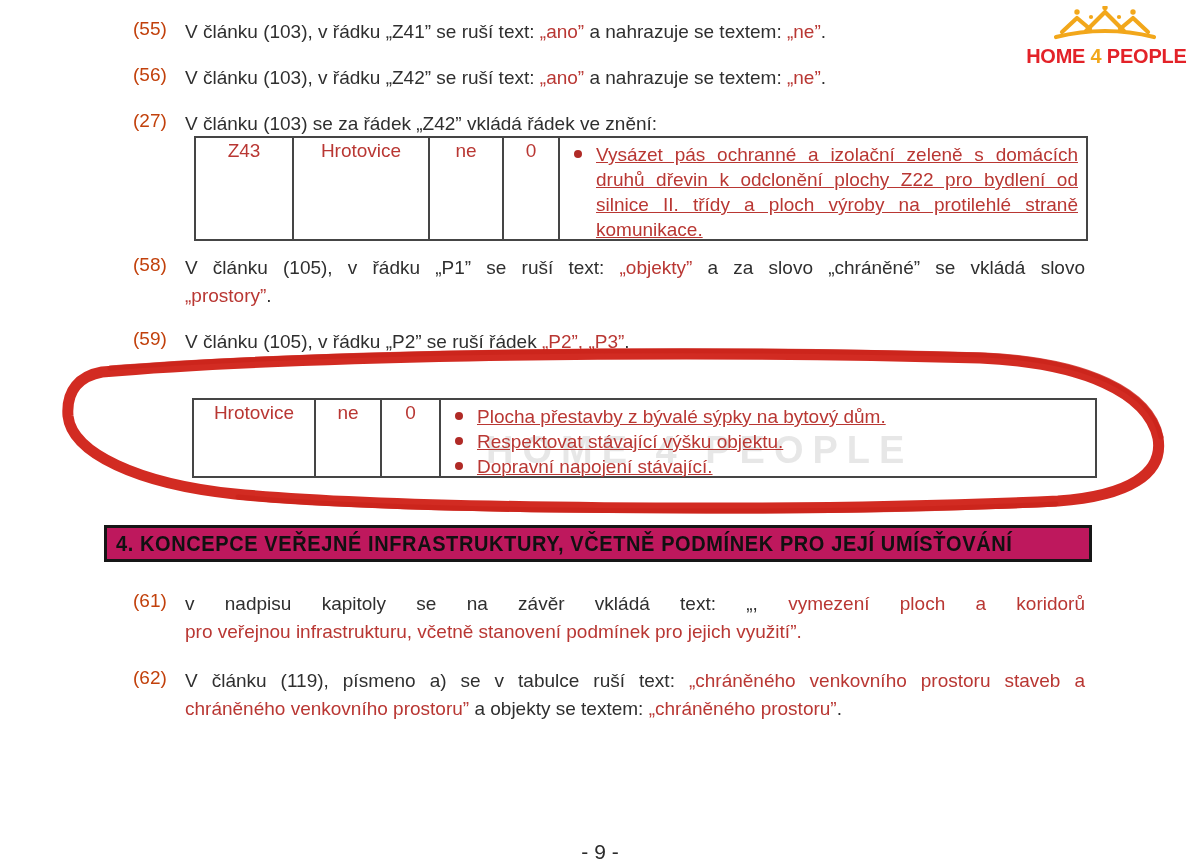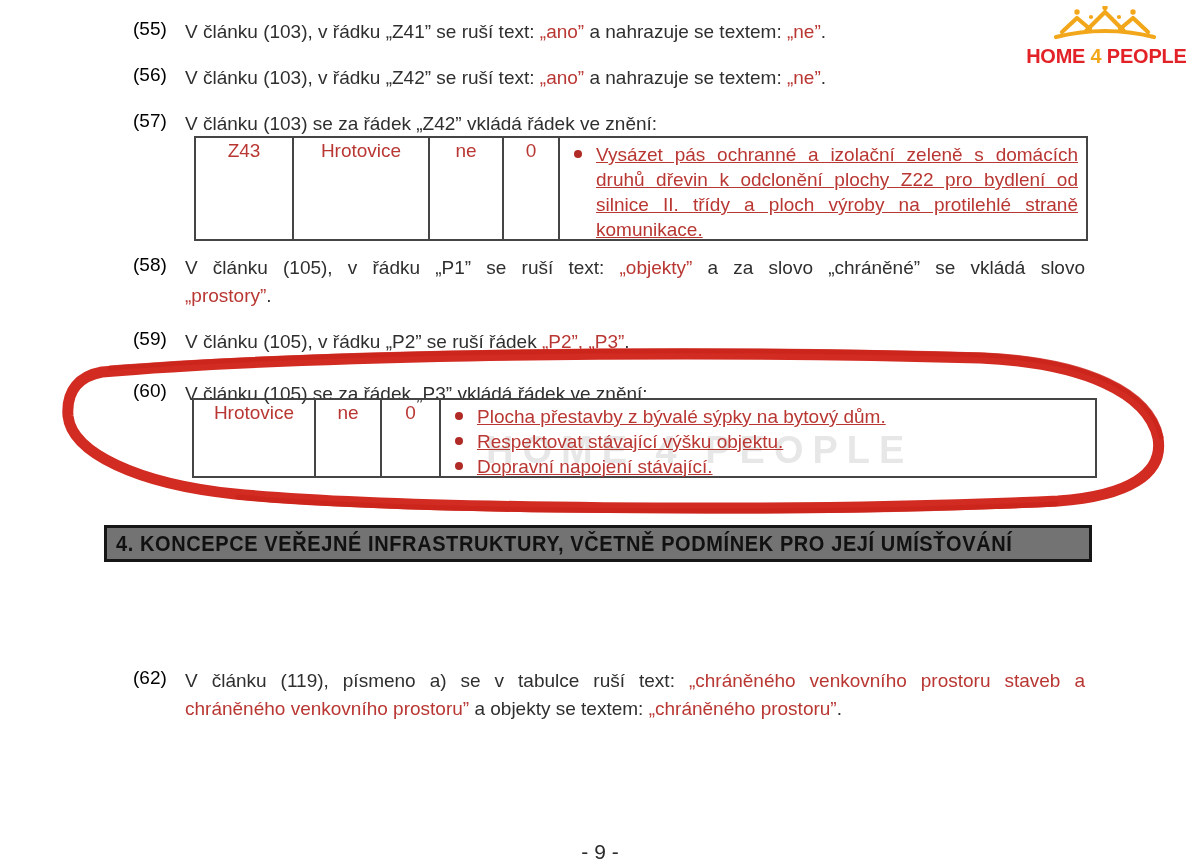--- a/index.html
+++ b/index.html
@@ -4,21 +4,21 @@
 <style>
   html,body{margin:0;padding:0;}
   body{background:#e9e9e9;}
   #page{
     position:relative; width:1200px; height:859px; overflow:hidden;
     background:#ffffff; font-family:"Liberation Sans", sans-serif;
     color:#2f2f2f;
   }
   
   .para{position:absolute; left:133px; width:952px; font-size:19px;}
-  .pnum{position:absolute; left:0; top:0; color:#000000;}
+  .pnum{position:absolute; left:0; top:0; color:#c2410c;}
   .ptext{margin-left:52px; line-height:28px;}
   .pline{line-height:28px;}
   .jl{text-align:justify; text-align-last:justify;}
   .red{color:#b93733;}
   .blk{color:#2f2f2f;}
   
   .dtable{
     position:absolute; box-sizing:border-box; border:2px solid #454545;
     display:flex; align-items:stretch; background:transparent; z-index:2;
   }
@@ -27,21 +27,21 @@
   .tc:last-child{border-right:none; text-align:left;}
   .bullets{padding:2px 8px 0 10px;text-decoration:underline;}
   .brow{display:flex;}
   .dot{width:8px; height:8px; border-radius:50%; background:#b02a26; flex:0 0 8px;
        margin:8px 14px 0 4px;}
   .btext{flex:1; font-size:19px; line-height:25px; color:#b93733;}
   .bline{line-height:25px;}
   
   .secbox{
     position:absolute; left:104px; top:525px; width:988px; height:37px;
-    box-sizing:border-box; border:3px solid #161616; background:#737373;
+    box-sizing:border-box; border:3px solid #161616; background:#be185d;
     display:flex; align-items:center; padding-left:9px; z-index:2;
   }
   .sectext{
     font-weight:bold; font-size:20px; color:#111; letter-spacing:0.6px;
     transform:scaleY(1.1); transform-origin:left center; white-space:nowrap;
   }
   
   .logo{position:absolute; left:1022px; top:6px; width:166px; text-align:center; z-index:3;}
   .logotext{font-weight:bold; font-size:21px; letter-spacing:-0.2px; white-space:nowrap;
             transform:scaleX(0.95); transform-origin:center;}
@@ -96,21 +96,21 @@
   </div>
 
   <div class="para" style="top:64px">
     <span class="pnum">(56)</span>
     <div class="ptext">
       <span class="blk">V článku (103), v řádku „Z42” se ruší text: </span><span class="red">„ano”</span><span class="blk"> a nahrazuje se textem: </span><span class="red">„ne”</span><span class="blk">.</span>
     </div>
   </div>
 
   <div class="para" style="top:110px">
-    <span class="pnum">(57)</span>
+    <span class="pnum">(27)</span>
     <div class="ptext">
       <span class="blk">V článku (103) se za řádek „Z42” vkládá řádek ve znění:</span>
     </div>
   </div>
 
   <div class="dtable" style="left:194px; top:136px; width:894px; height:105px;">
     <div class="tc" style="width:98px">Z43</div>
     <div class="tc" style="width:136px">Hrotovice</div>
     <div class="tc" style="width:74px">ne</div>
     <div class="tc" style="width:56px">0</div>
@@ -137,26 +137,20 @@
     </div>
   </div>
 
   <div class="para" style="top:328px">
     <span class="pnum">(59)</span>
     <div class="ptext">
       <span class="blk">V článku (105), v řádku „P2” se ruší řádek </span><span class="red">„P2”, „P3”</span><span class="blk">.</span>
     </div>
   </div>
 
-  <div class="para" style="top:380px">
-    <span class="pnum">(60)</span>
-    <div class="ptext">
-      <span class="blk">V článku (105) se za řádek „P3” vkládá řádek ve znění:</span>
-    </div>
-  </div>
 
   <div class="dtable" style="left:192px; top:398px; width:905px; height:80px;">
     <div class="tc" style="width:122px">Hrotovice</div>
     <div class="tc" style="width:66px">ne</div>
     <div class="tc" style="width:59px">0</div>
     <div class="tc" style="flex:1">
       <div class="bullets">
         <div class="brow">
           <span class="dot"></span>
           <div class="btext">
@@ -191,20 +185,27 @@
              C 250 16, 610 7, 955 17
              C 1058 22, 1122 53, 1131 99
              M 1026 166
              C 770 178, 365 174, 208 159" fill="none" stroke="#ca241c" stroke-width="5" stroke-linejoin="round" stroke-linecap="round" opacity="0.8"></path>
   </svg>
 
   <div class="secbox">
     <span class="sectext">4. KONCEPCE VEŘEJNÉ INFRASTRUKTURY, VČETNĚ PODMÍNEK PRO JEJÍ UMÍSŤOVÁNÍ</span>
   </div>
 
+  <div class="para" style="top:590px">
+    <span class="pnum">(61)</span>
+    <div class="ptext">
+      <div class="pline jl"><span class="blk">v nadpisu kapitoly se na závěr vkládá text: „,</span><span class="red"> vymezení ploch a koridorů</span></div>
+      <div class="pline"><span class="red">pro veřejnou infrastrukturu, včetně stanovení podmínek pro jejich využití”.</span></div>
+    </div>
+  </div>
 
   <div class="para" style="top:667px">
     <span class="pnum">(62)</span>
     <div class="ptext">
       <div class="pline jl"><span class="blk">V článku (119), písmeno a) se v tabulce ruší text: </span><span class="red">„chráněného venkovního prostoru staveb a</span></div>
       <div class="pline"><span class="red">chráněného venkovního prostoru”</span><span class="blk"> a objekty se textem: </span><span class="red">„chráněného prostoru”</span><span class="blk">.</span></div>
     </div>
   </div>
 
   <div class="pagenum">- 9 -</div>

